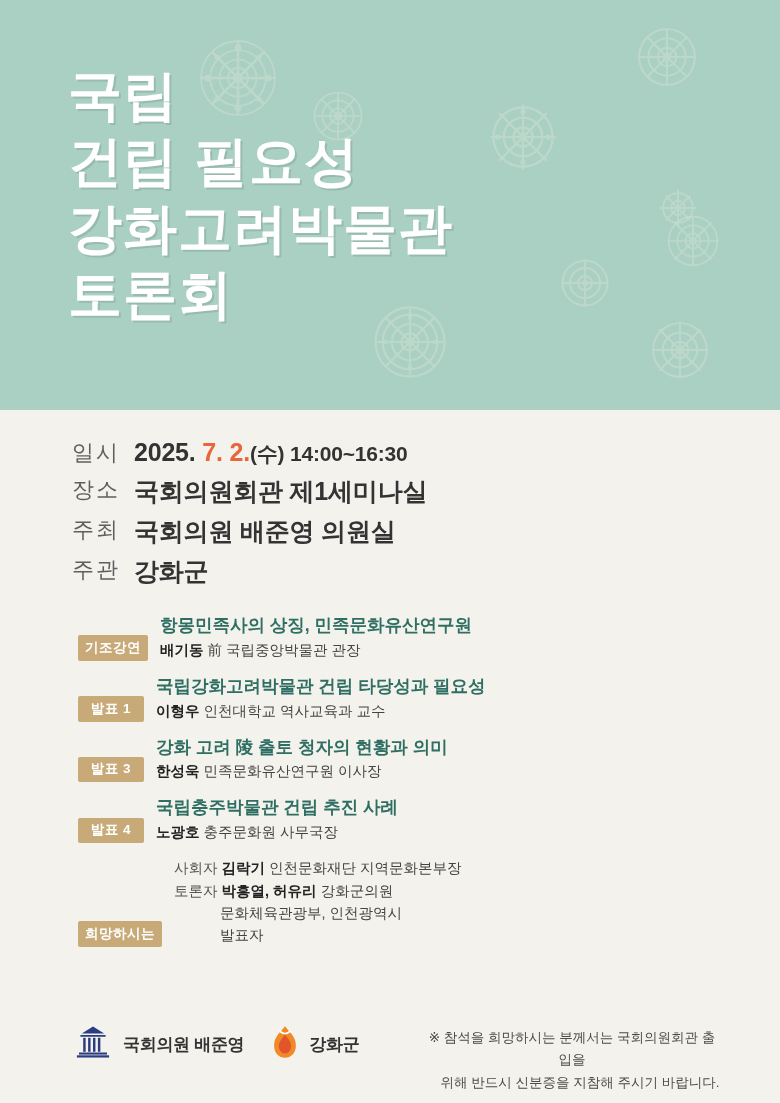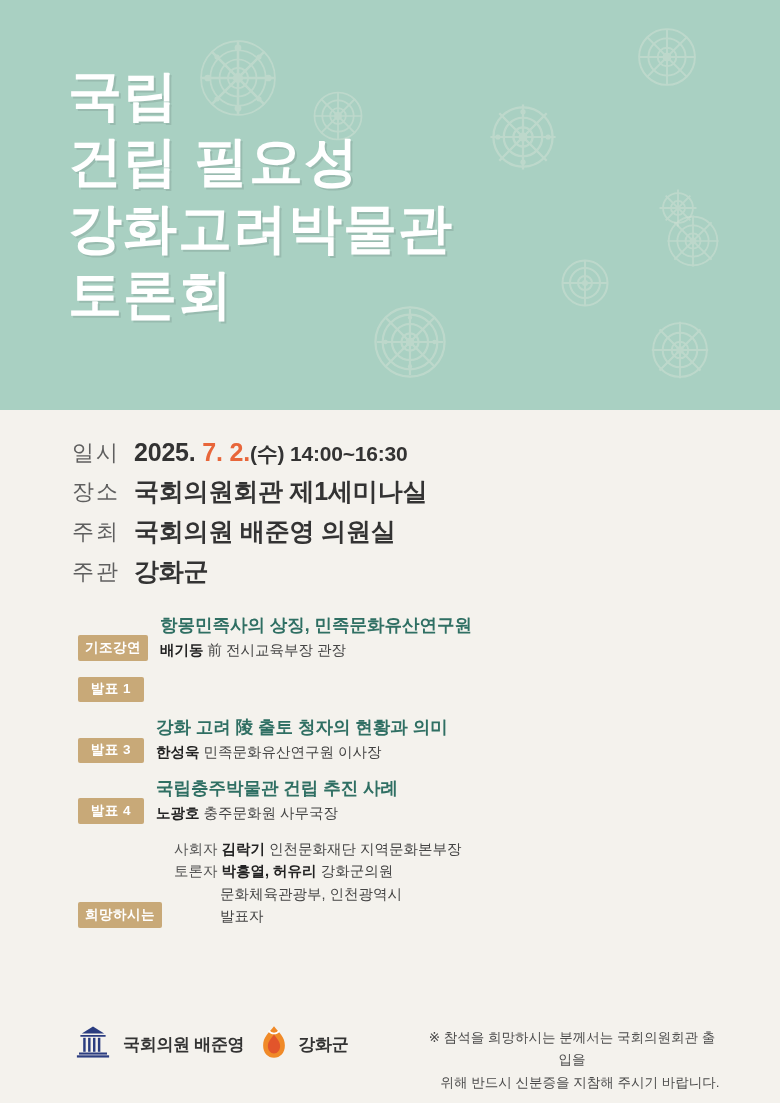--- a/index.html
+++ b/index.html
@@ -45,21 +45,21 @@
   }
 
   
   .info {
     position: absolute;
     left: 72px; top: 438px;
     z-index: 3;
   }
   .info-row {
     display: flex;
-    align-items: center;
+    align-items: flex-start;
     margin-bottom: 7px;
   }
   .info-label {
     width: 62px;
     font-size: 22px;
     color: #5f5f5f;
     letter-spacing: 2px;
     font-weight: 500;
   }
   .info-value {
@@ -125,21 +125,21 @@
     position: absolute;
     left: 0; bottom: 0;
     width: 780px; height: 100px;
     z-index: 3;
   }
   .logos {
     position: absolute;
     left: 72px; top: 22px;
     display: flex;
     align-items: center;
-    gap: 15px;
+    gap: 26px;
   }
   .logo-unit { display: flex; align-items: center; gap: 9px; }
   .logo-text {
     font-size: 17px;
     font-weight: bold;
     color: #333333;
     letter-spacing: -0.3px;
   }
   .notice {
     position: absolute;
@@ -326,27 +326,34 @@
   </div>
 
   <div class="program">
 
     <div class="prog-item">
       <div class="tag">기조강연</div>
       <div class="prog-body">
         <div class="prog-title">항몽민족사의 상징, 민족문화유산연구원</div>
         <div class="prog-person">
           <b>배기동</b>
-          <span>前 전시교육부장 관장</span>
+          <span>前 국립중앙박물관 관장</span>
         </div>
       </div>
     </div>
 
     <div class="prog-item">
       <div class="tag">발표 1</div>
+      <div class="prog-body">
+        <div class="prog-title">국립강화고려박물관 건립 타당성과 필요성</div>
+        <div class="prog-person">
+          <b>이형우</b>
+          <span>인천대학교 역사교육과 교수</span>
+        </div>
+      </div>
     </div>
 
 
     <div class="prog-item">
       <div class="tag">발표 3</div>
       <div class="prog-body">
         <div class="prog-title">강화 고려 陵 출토 청자의 현황과 의미</div>
         <div class="prog-person">
           <b>한성욱</b>
           <span>민족문화유산연구원 이사장</span>

